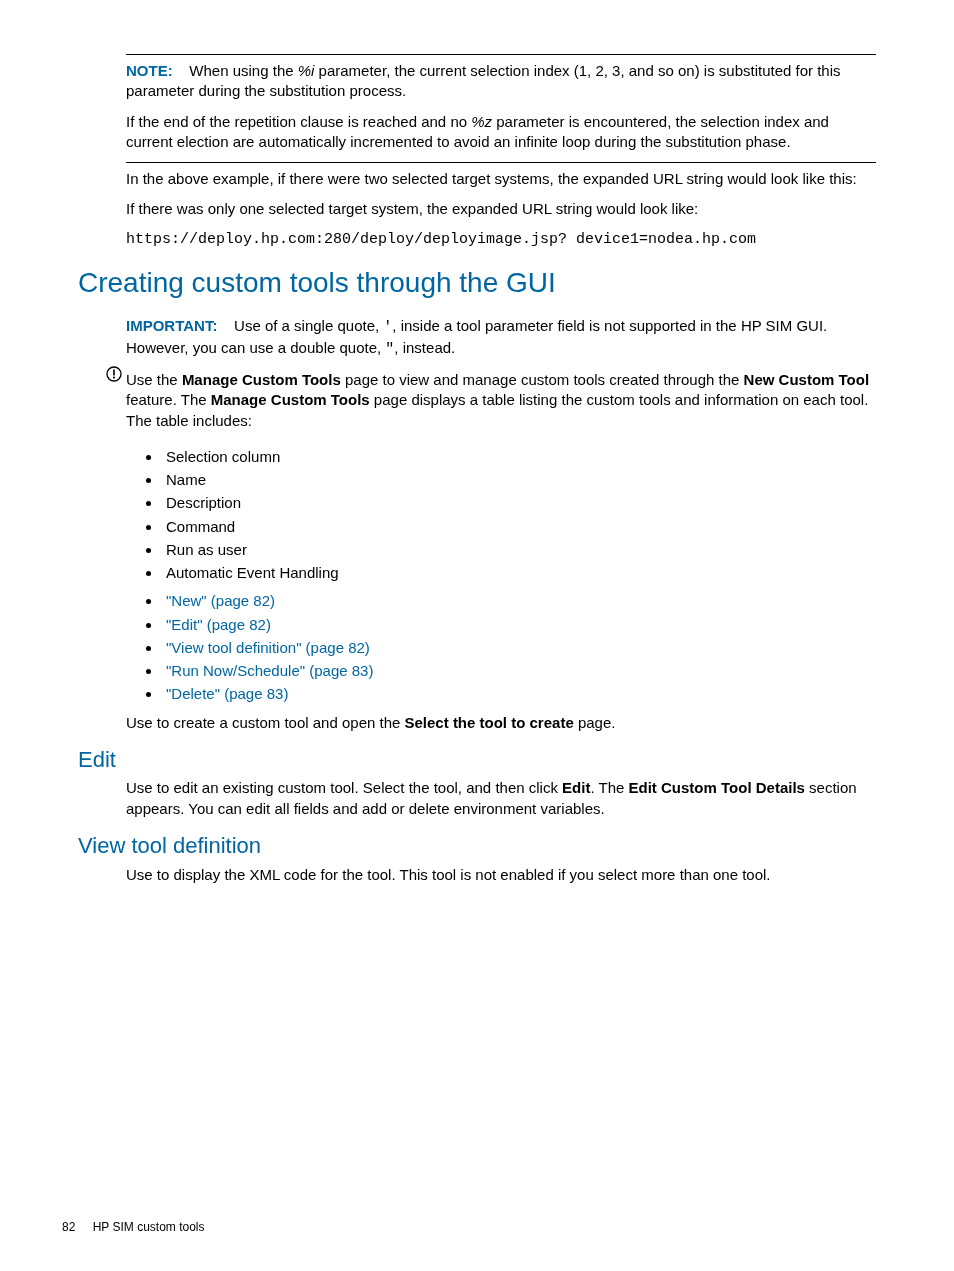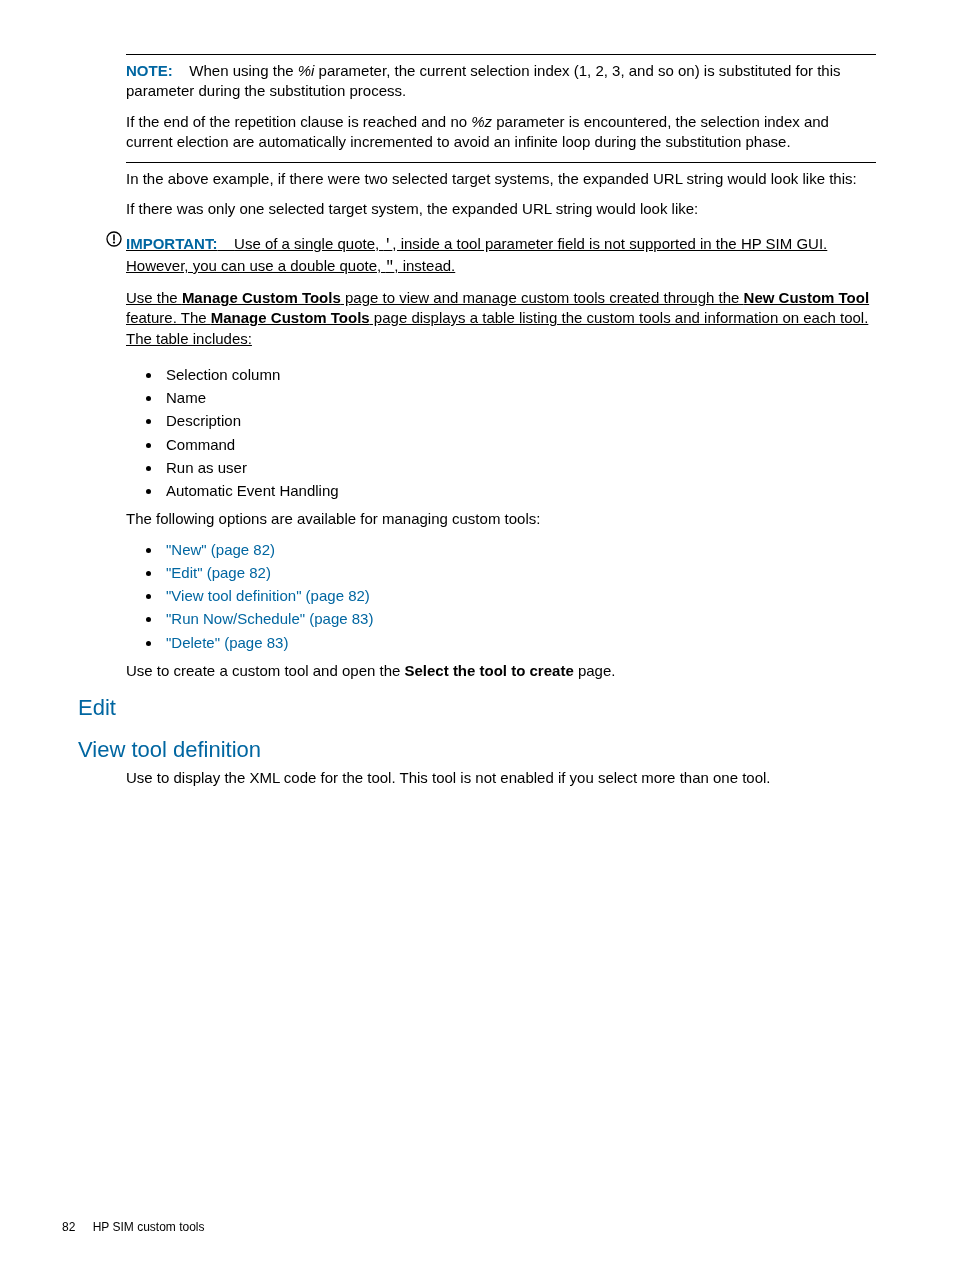--- a/index.html
+++ b/index.html
@@ -63,23 +63,22 @@
   li {
     margin: 3px 0;
     padding-left: 4px;
   }
   a.xref {
     color: #0066a1;
     text-decoration: none;
   }
   .imp-row {
     display: flex;
-    align-items: flex-start;
+    align-items: center;
     margin-top: 10px;
-    text-decoration: underline;
   }
   .imp-icon {
     width: 48px;
     flex-shrink: 0;
     padding-left: 28px;
     box-sizing: border-box;
     padding-top: 1px;
   }
   .imp-icon svg {
     width: 16px;
@@ -114,22 +113,24 @@
     <p>
       <span>If the end of the repetition clause is reached and no </span><span class="italic">%z</span><span> parameter is encountered, the selection index and current election are automatically incremented to avoid an infinite loop during the substitution phase.</span>
     </p>
   </div>
 
   <hr class="hr">
 
   <div class="indent">
     <p>In the above example, if there were two selected target systems, the expanded URL string would look like this:</p>
     <p>If there was only one selected target system, the expanded URL string would look like:</p>
+    <div class="mono">https://deploy.hp.com:280/deploy/deployimage.jsp? device1=nodea.hp.com</div>
   </div>
 
+  <h2>Creating custom tools through the GUI</h2>
 
   <div class="imp-row">
     <div class="imp-icon">
       <svg viewBox="0 0 16 16">
           <circle cx="8" cy="8" r="7" fill="none" stroke="#000" stroke-width="1.3"></circle>
           <rect x="7.2" y="3.5" width="1.6" height="6" fill="#000"></rect>
           <circle cx="8" cy="11.6" r="1.1" fill="#000"></circle>
         </svg>
     </div>
     <div class="imp-body">
@@ -146,35 +147,37 @@
 
   <ul>
     <li>Selection column</li>
     <li>Name</li>
     <li>Description</li>
     <li>Command</li>
     <li>Run as user</li>
     <li>Automatic Event Handling</li>
   </ul>
 
-  <p class="indent">The following options are available for managing custom tools:</p>
 
   <ul>
     <li><a class="xref">"New" (page 82)</a></li>
     <li><a class="xref">"Edit" (page 82)</a></li>
     <li><a class="xref">"View tool definition" (page 82)</a></li>
     <li><a class="xref">"Run Now/Schedule" (page 83)</a></li>
     <li><a class="xref">"Delete" (page 83)</a></li>
   </ul>
 
   <p class="indent">
     <span>Use to create a custom tool and open the </span><span class="bold">Select the tool to create</span><span> page.</span>
   </p>
 
   <h3>Edit</h3>
+  <p class="indent">
+    <span>Use to edit an existing custom tool. Select the tool, and then click </span><span class="bold">Edit</span><span>. The </span><span class="bold">Edit Custom Tool Details</span><span> section appears. You can edit all fields and add or delete environment variables.</span>
+  </p>
 
   <h3>View tool definition</h3>
   <p class="indent">Use to display the XML code for the tool. This tool is not enabled if you select more than one tool.</p>
 
   <div class="footer">
     <span class="pagenum">82</span>
     <span>HP SIM custom tools</span>
   </div>
 
 </div>

